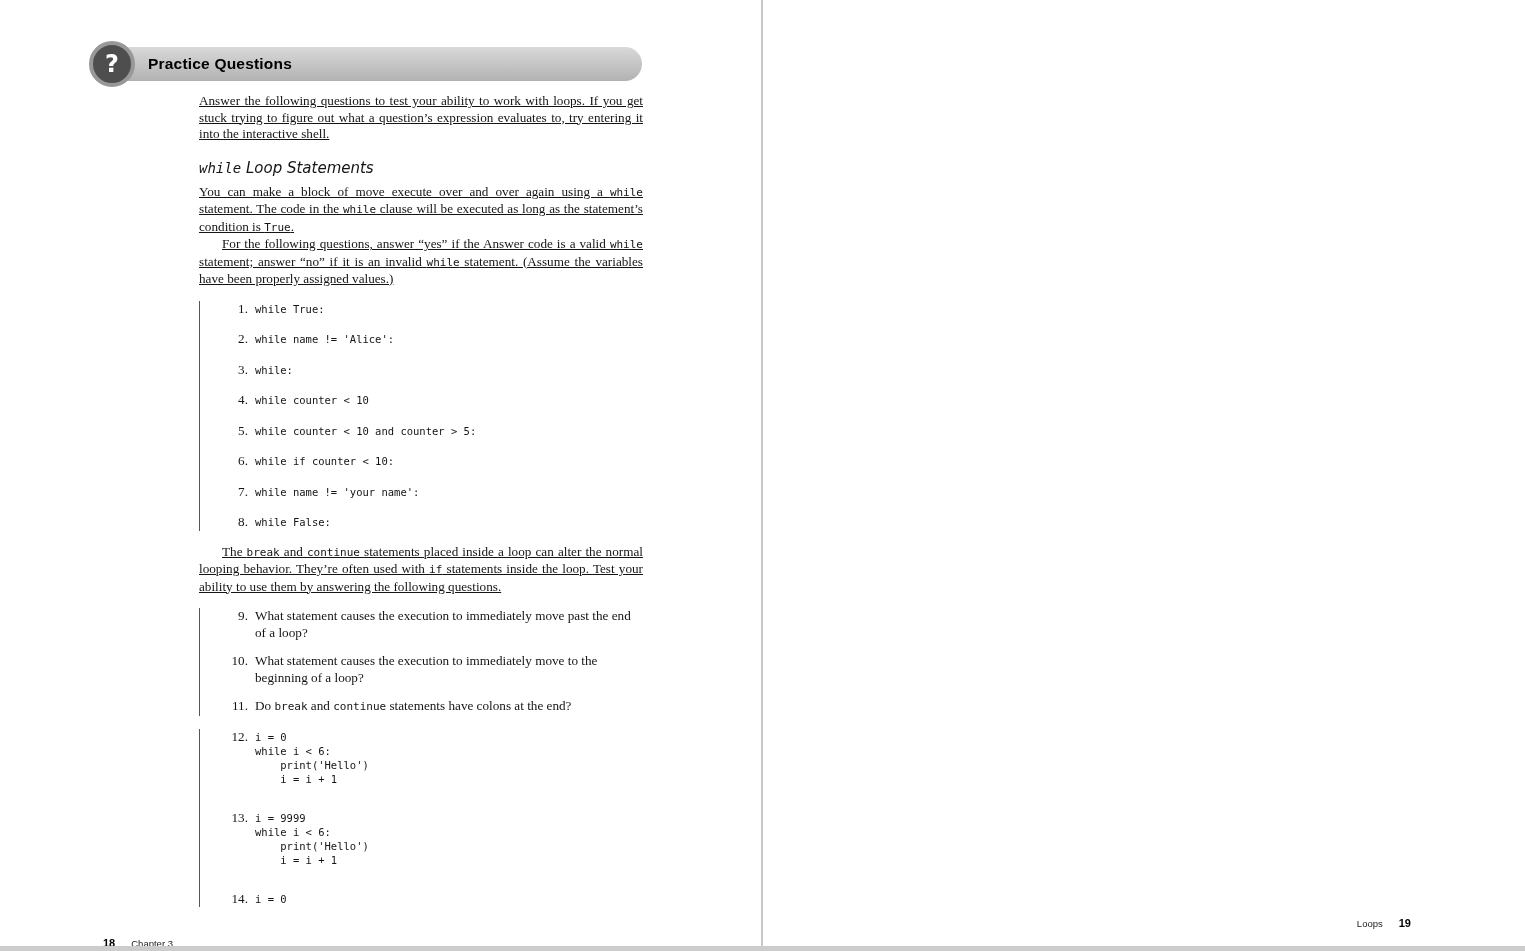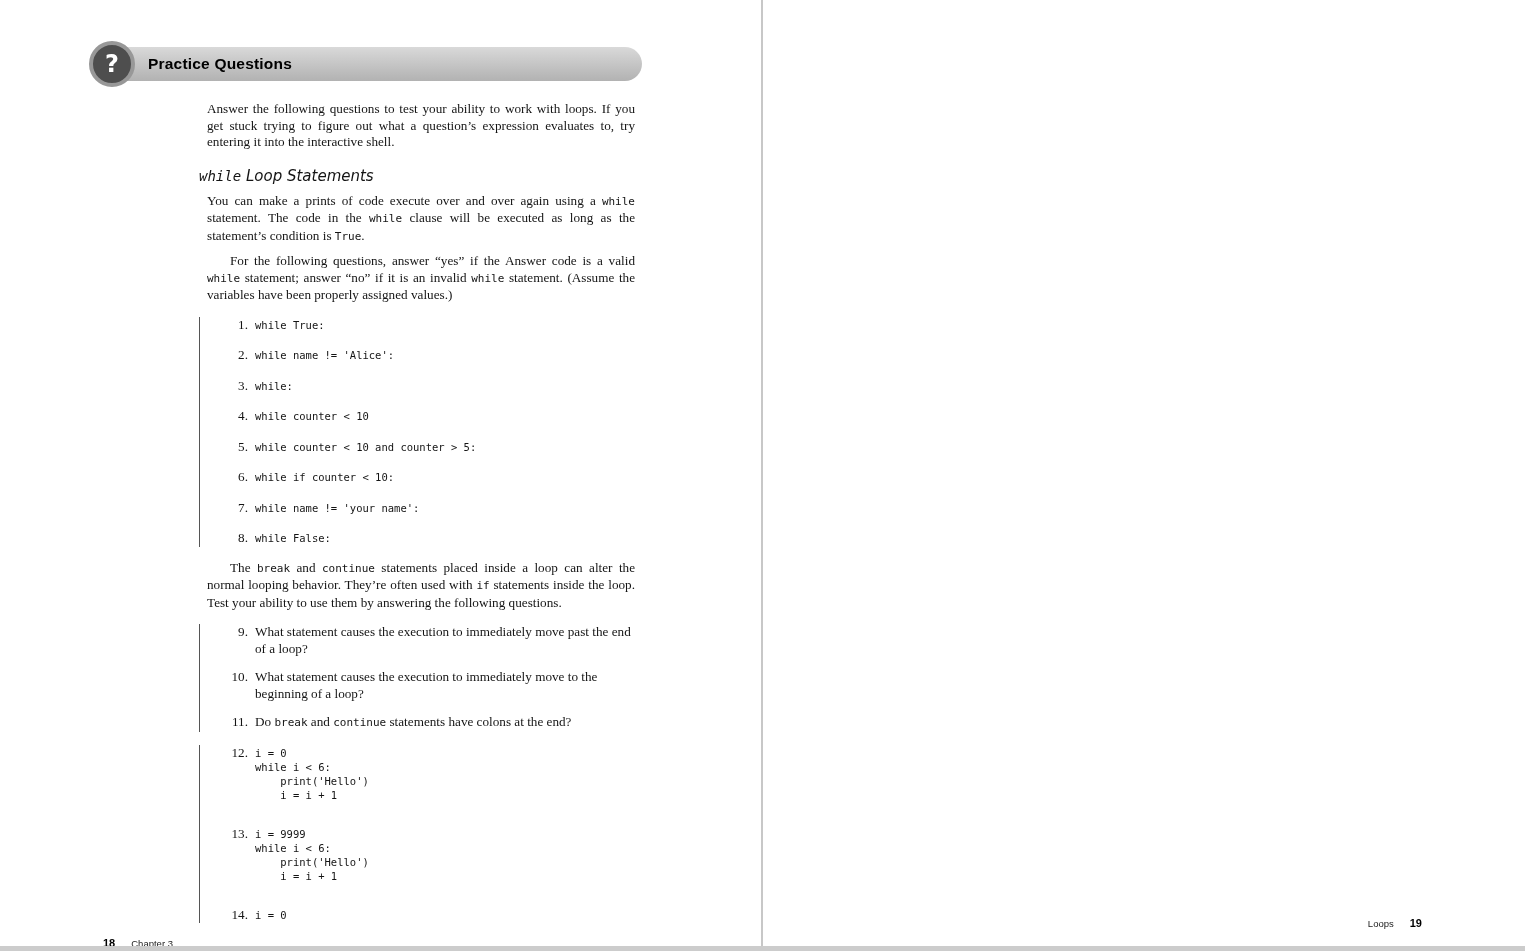--- a/index.html
+++ b/index.html
@@ -18,21 +18,21 @@
           background:linear-gradient(180deg,#d9d9d9,#b2b2b2);}
   .banner-icon{position:absolute;left:-1px;top:-6px;width:38px;height:38px;border-radius:50%;
           background:#4e4e4e;border:4px solid #989898;color:#ffffff;
           font-family:"DejaVu Sans",sans-serif;font-weight:bold;font-size:24px;line-height:38px;text-align:center;}
   .banner-title{position:absolute;left:58px;top:8px;font-family:"Liberation Sans",sans-serif;
           font-weight:bold;font-size:15.5px;color:#000000;letter-spacing:.2px;}
 
   
   .col{position:absolute;text-align:justify;font-size:13.2px;line-height:16.5px;}
   .col-left{left:199px;top:93px;width:444px;}
-  .col p{margin:8px;}
+  .col p{margin:0;text-decoration:underline;}
   p.indent{text-indent:23px;}
 
   .section-heading{margin:16px 0 7px;font-family:"DejaVu Sans",sans-serif;font-style:italic;
           font-weight:normal;font-size:15px;line-height:18px;text-align:left;}
   .section-heading .seg-c{font-family:"DejaVu Sans Mono",monospace;font-size:14px;font-style:italic;}
   .seg-c{font-family:"DejaVu Sans Mono",monospace;font-size:11px;}
 
   
   .qlist{margin:13px 0;border-left:1px solid #555555;padding-left:22px;}
   .qlist:first-child{margin-top:0;}
@@ -41,40 +41,40 @@
   .list-text .q-item{margin-bottom:12px;}
   .list-blocks .q-item{margin-bottom:24px;}
   .q-num{flex:0 0 26px;text-align:right;margin-right:7px;font-size:13.2px;}
   .q-body{flex:1;text-align:left;}
   .q-code{white-space:pre;font-family:"DejaVu Sans Mono",monospace;font-size:10.5px;line-height:14px;}
   .q-text{font-size:13.2px;line-height:16.5px;}
 
   
   .footer{position:absolute;top:913px;font-family:"Liberation Sans",sans-serif;white-space:nowrap;}
   .footer-left{left:103px;margin-top:20px;}
-  .footer-right{right:103px;text-align:right;}
+  .footer-right{right:114px;text-align:right;}
   .pagenum{font-weight:bold;font-size:11px;color:#000;}
   .footlabel{font-size:9.5px;color:#222;}
   .footer-left .footlabel{margin-left:16px;}
   .footer-right .pagenum{margin-left:16px;}
 </style>
 </head>
 <body>
 
 <div class="spread">
 
   <div class="page page-left">
     <div class="banner">
       <div class="banner-icon">?</div>
       <div class="banner-title">Practice Questions</div>
     </div>
     <div class="col col-left">
       <p class="body"><span class="seg-t">Answer the following questions to test your ability to work with loops. If you get stuck trying to figure out what a question’s expression evaluates to, try entering it into the interactive shell.</span></p>
       <h2 class="section-heading"><span class="seg-c">while</span><span class="seg-t"> Loop Statements</span></h2>
-      <p class="body"><span class="seg-t">You can make a prints of code execute over and over again using a </span><span class="seg-c">while</span><span class="seg-t"> statement. The code in the </span><span class="seg-c">while</span><span class="seg-t"> clause will be executed as long as the statement’s condition is </span><span class="seg-c">True</span><span class="seg-t">.</span></p>
+      <p class="body"><span class="seg-t">You can make a block of move execute over and over again using a </span><span class="seg-c">while</span><span class="seg-t"> statement. The code in the </span><span class="seg-c">while</span><span class="seg-t"> clause will be executed as long as the statement’s condition is </span><span class="seg-c">True</span><span class="seg-t">.</span></p>
       <p class="body indent"><span class="seg-t">For the following questions, answer “yes” if the Answer code is a valid </span><span class="seg-c">while</span><span class="seg-t"> statement; answer “no” if it is an invalid </span><span class="seg-c">while</span><span class="seg-t"> statement. (Assume the variables have been properly assigned values.)</span></p>
       <div class="qlist list-tight">
           <div class="q-item">
             <span class="q-num">1.</span>
             <div class="q-body q-code">while True:</div>
           </div>
           <div class="q-item">
             <span class="q-num">2.</span>
             <div class="q-body q-code">while name != 'Alice':</div>
           </div>

